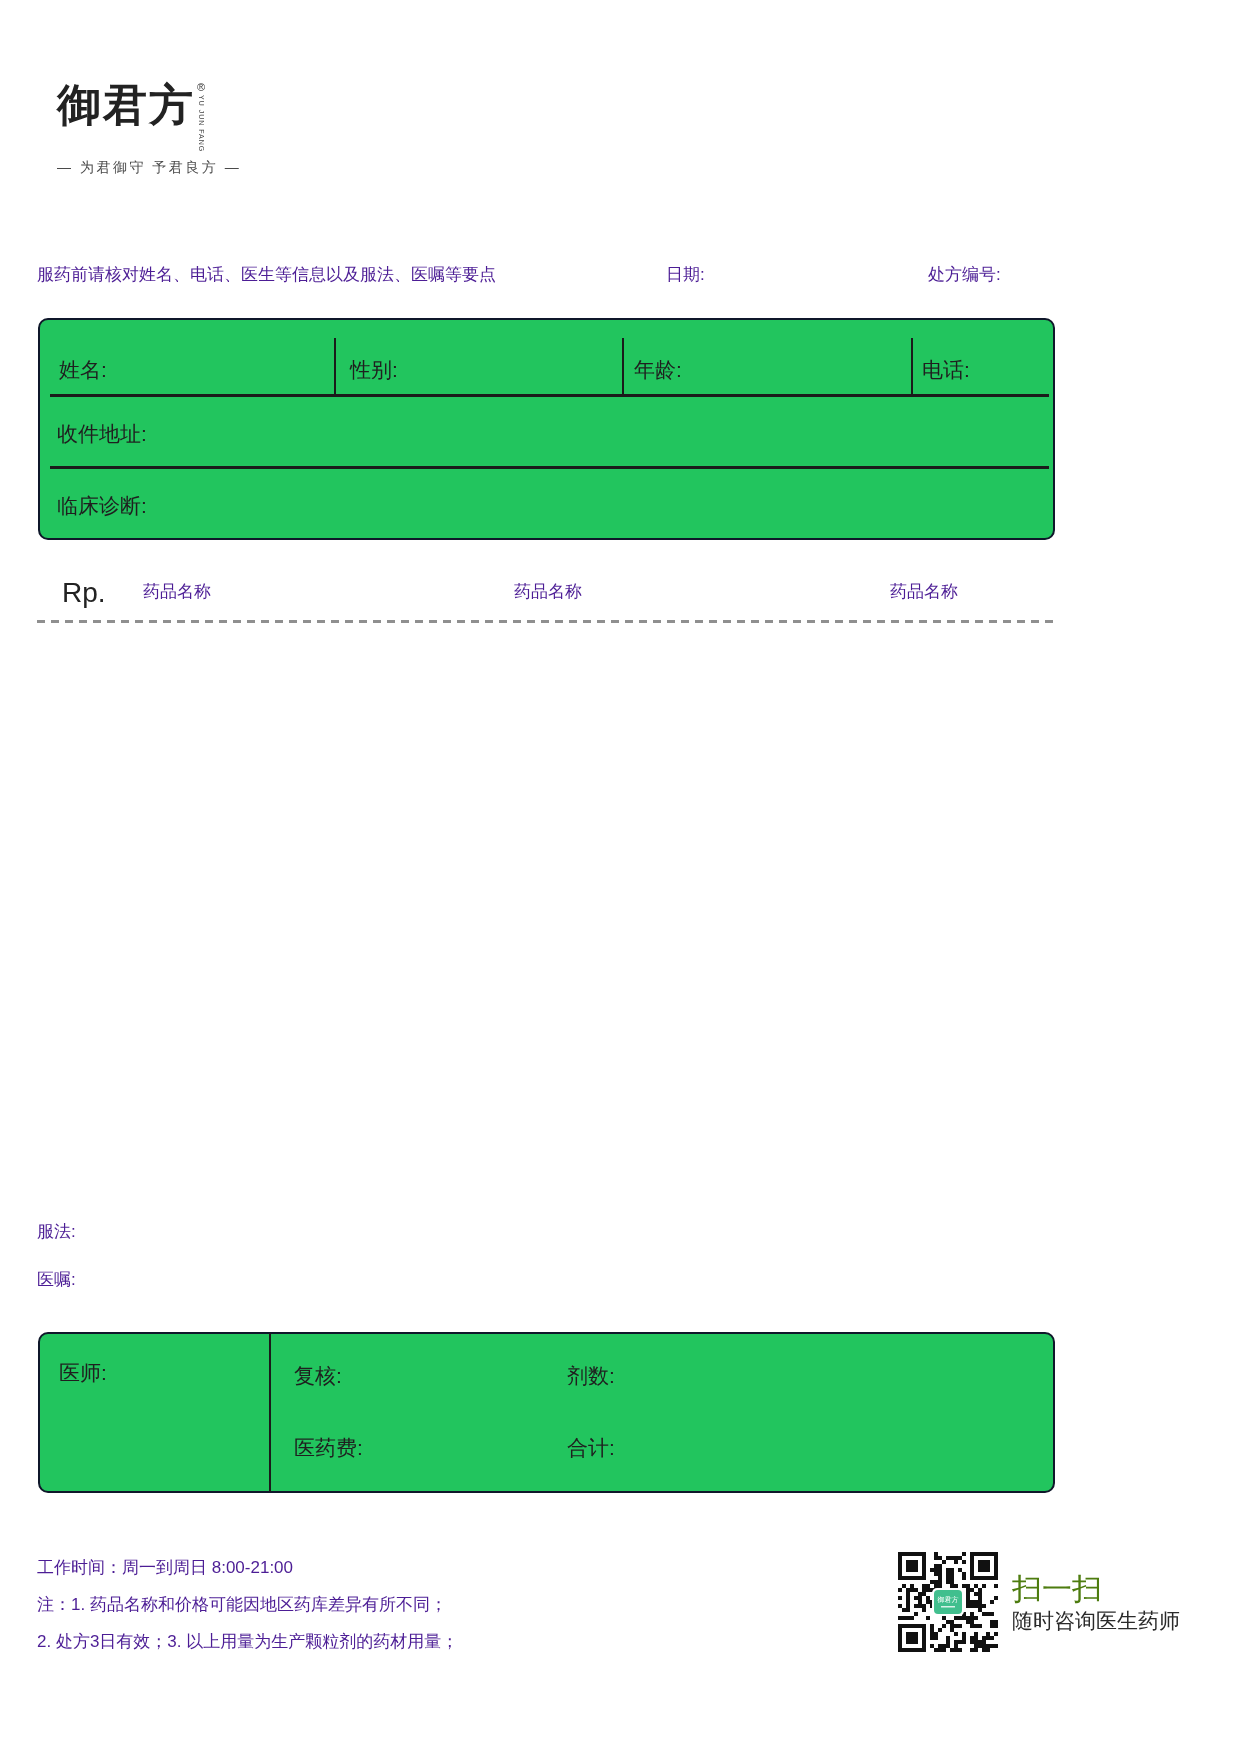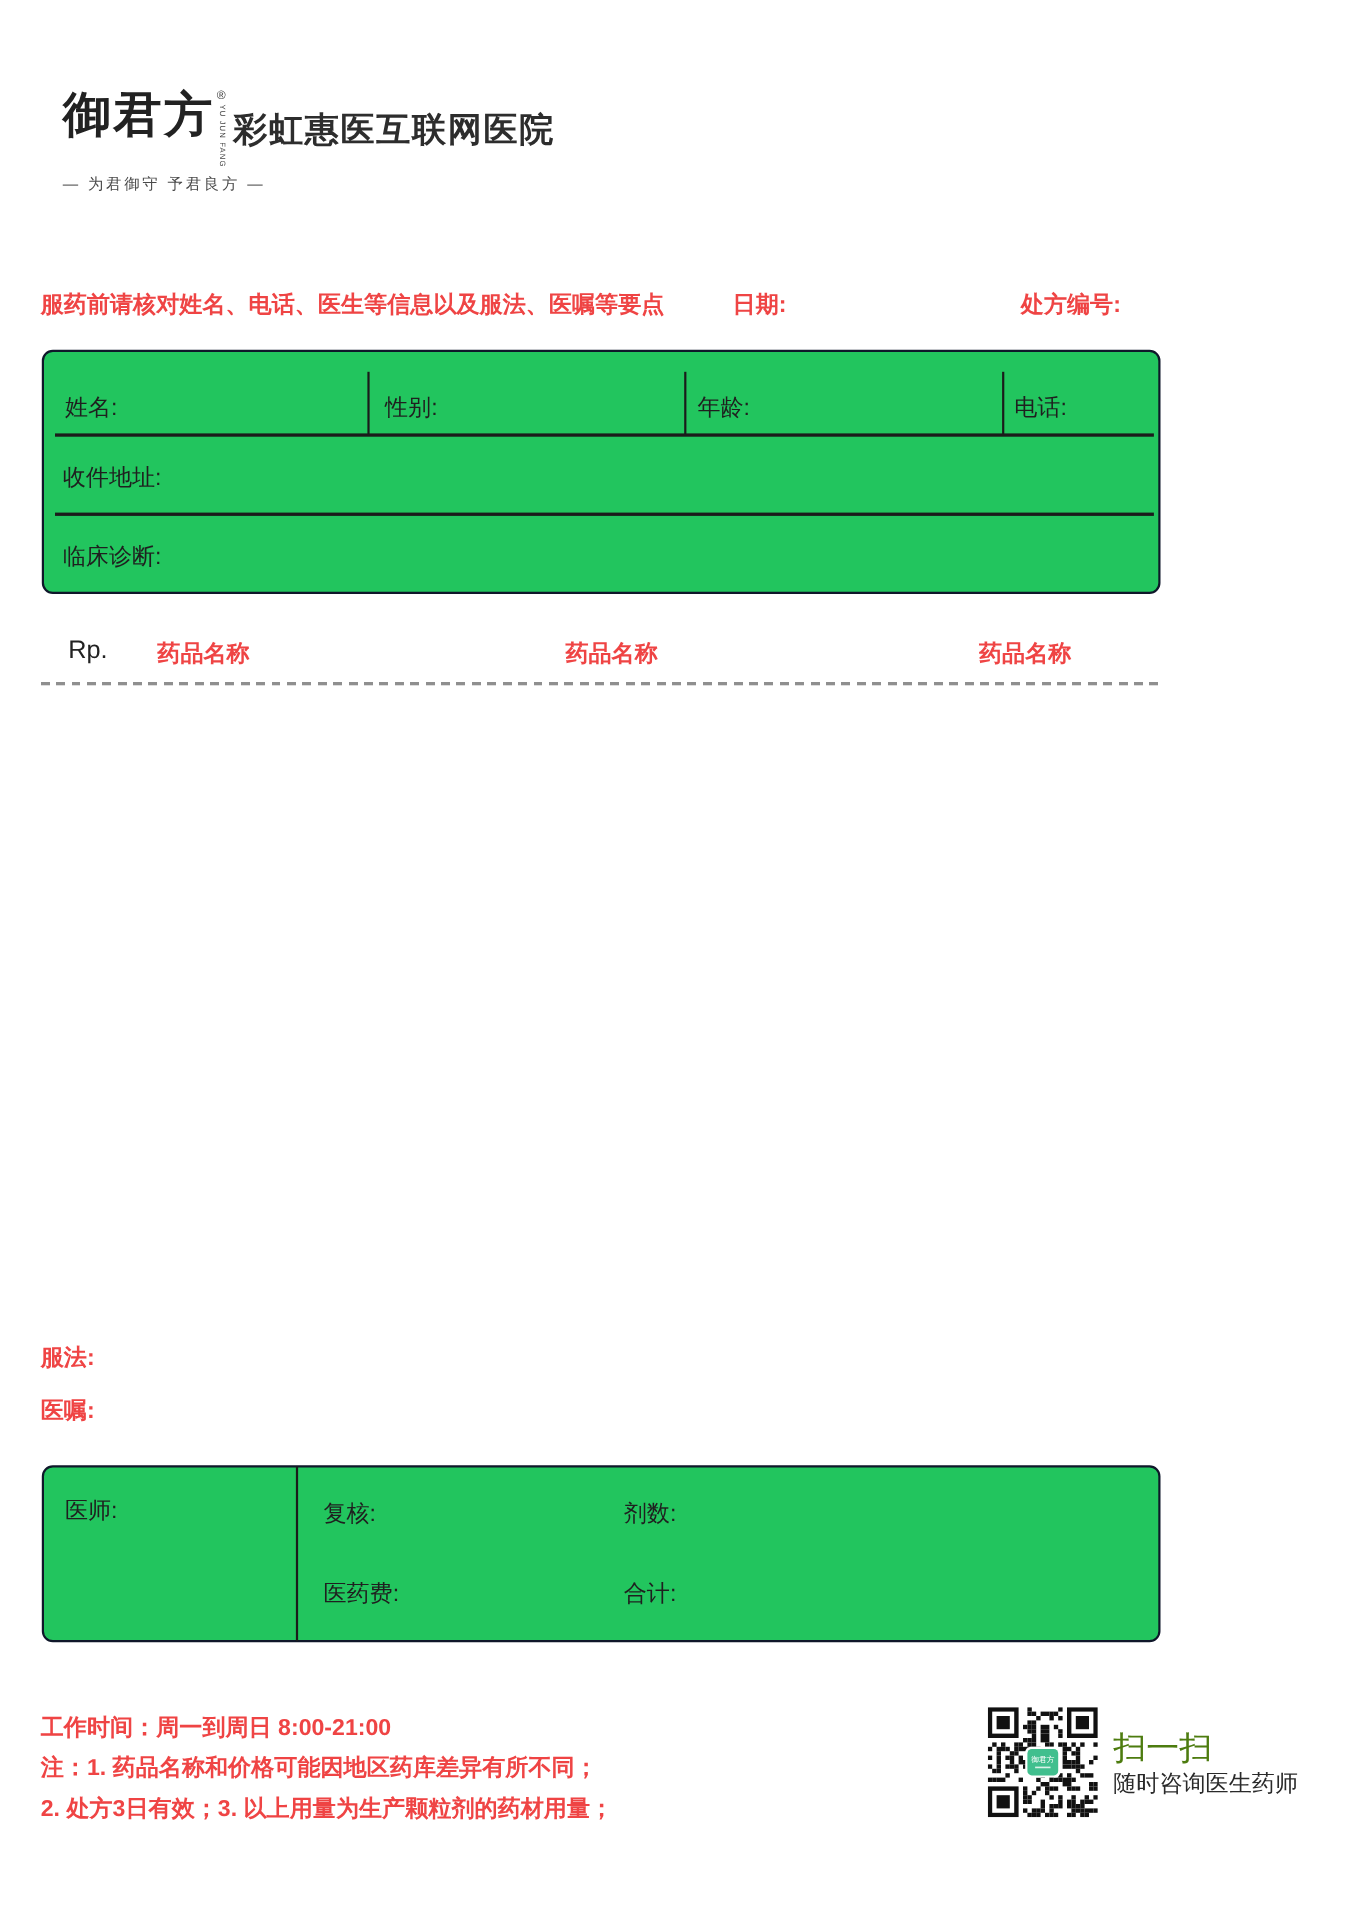--- a/index.html
+++ b/index.html
@@ -24,21 +24,21 @@
   .logo-reg { font-size:11px; color:#333; line-height:1; }
   .logo-vert { writing-mode:vertical-rl; font-size:7px; letter-spacing:1px; color:#444; margin-top:2px; }
   .logo-tagline { margin-top:7px; font-size:14px; letter-spacing:2.5px; color:#4a4a4a; white-space:nowrap; }
   .hospital-name {
     position:absolute; left:212px; top:97px;
     font-size:31px; font-weight:900; letter-spacing:1.5px; color:#2d2d2d; white-space:nowrap;
   }
 
   
   .abs { position:absolute; white-space:nowrap; }
-  .t21 { font-size:21px; color:#ef4444;font-weight:bold; }
+  .t21 { font-size:17px; color:#4c1d95; }
   .notice-text { left:37px;  top:263px; }
   .date-label  { left:666px; top:263px; }
   .rxno-label  { left:928px; top:263px; }
 
   
   .box {
     position:absolute; box-sizing:border-box;
     border:2px solid #0f172a; border-radius:10px; background:#22c55e;
   }
   .patient-box { left:38px; top:318px; width:1017px; height:222px; }
@@ -48,21 +48,21 @@
   .hl1 { top:74px; } .hl2 { top:146px; }
   .pl { position:absolute; font-size:21px; color:#1f1f1f; white-space:nowrap; }
   .pl-name    { left:19px;  top:36px; }
   .pl-gender  { left:310px; top:36px; }
   .pl-age     { left:594px; top:36px; }
   .pl-phone   { left:882px; top:36px; }
   .pl-address { left:17px;  top:100px; }
   .pl-diag    { left:17px;  top:172px; }
 
   
-  .rp-label { left:62px;  top:577px; font-size:23px; color:#222; }
+  .rp-label { left:62px;  top:577px; font-size:28px; color:#222; }
   .rp-col1  { left:143px; top:580px; }
   .rp-col2  { left:514px; top:580px; }
   .rp-col3  { left:890px; top:580px; }
   .dashed-line {
     position:absolute; left:37px; top:620px; width:1020px; height:3px;
     background:repeating-linear-gradient(to right,#8f8f8f 0 8px,transparent 8px 14px);
   }
 
   
   .usage-label  { left:37px; top:1220px; }
@@ -94,21 +94,20 @@
   <div class="logo">
     <div class="logo-row">
       <span class="logo-main">御君方</span>
       <span class="logo-side">
         <span class="logo-reg">®</span>
         <span class="logo-vert">YU JUN FANG</span>
       </span>
     </div>
     <div class="logo-tagline">— 为君御守 予君良方 —</div>
   </div>
-  <div class="hospital-name">彩虹惠医互联网医院</div>
 
   <span class="abs t21 notice-text">服药前请核对姓名、电话、医生等信息以及服法、医嘱等要点</span>
   <span class="abs t21 date-label">日期:</span>
   <span class="abs t21 rxno-label">处方编号:</span>
 
   <section class="box patient-box">
     <div class="vline vl1"></div>
     <div class="vline vl2"></div>
     <div class="vline vl3"></div>
     <div class="hline hl1"></div>

